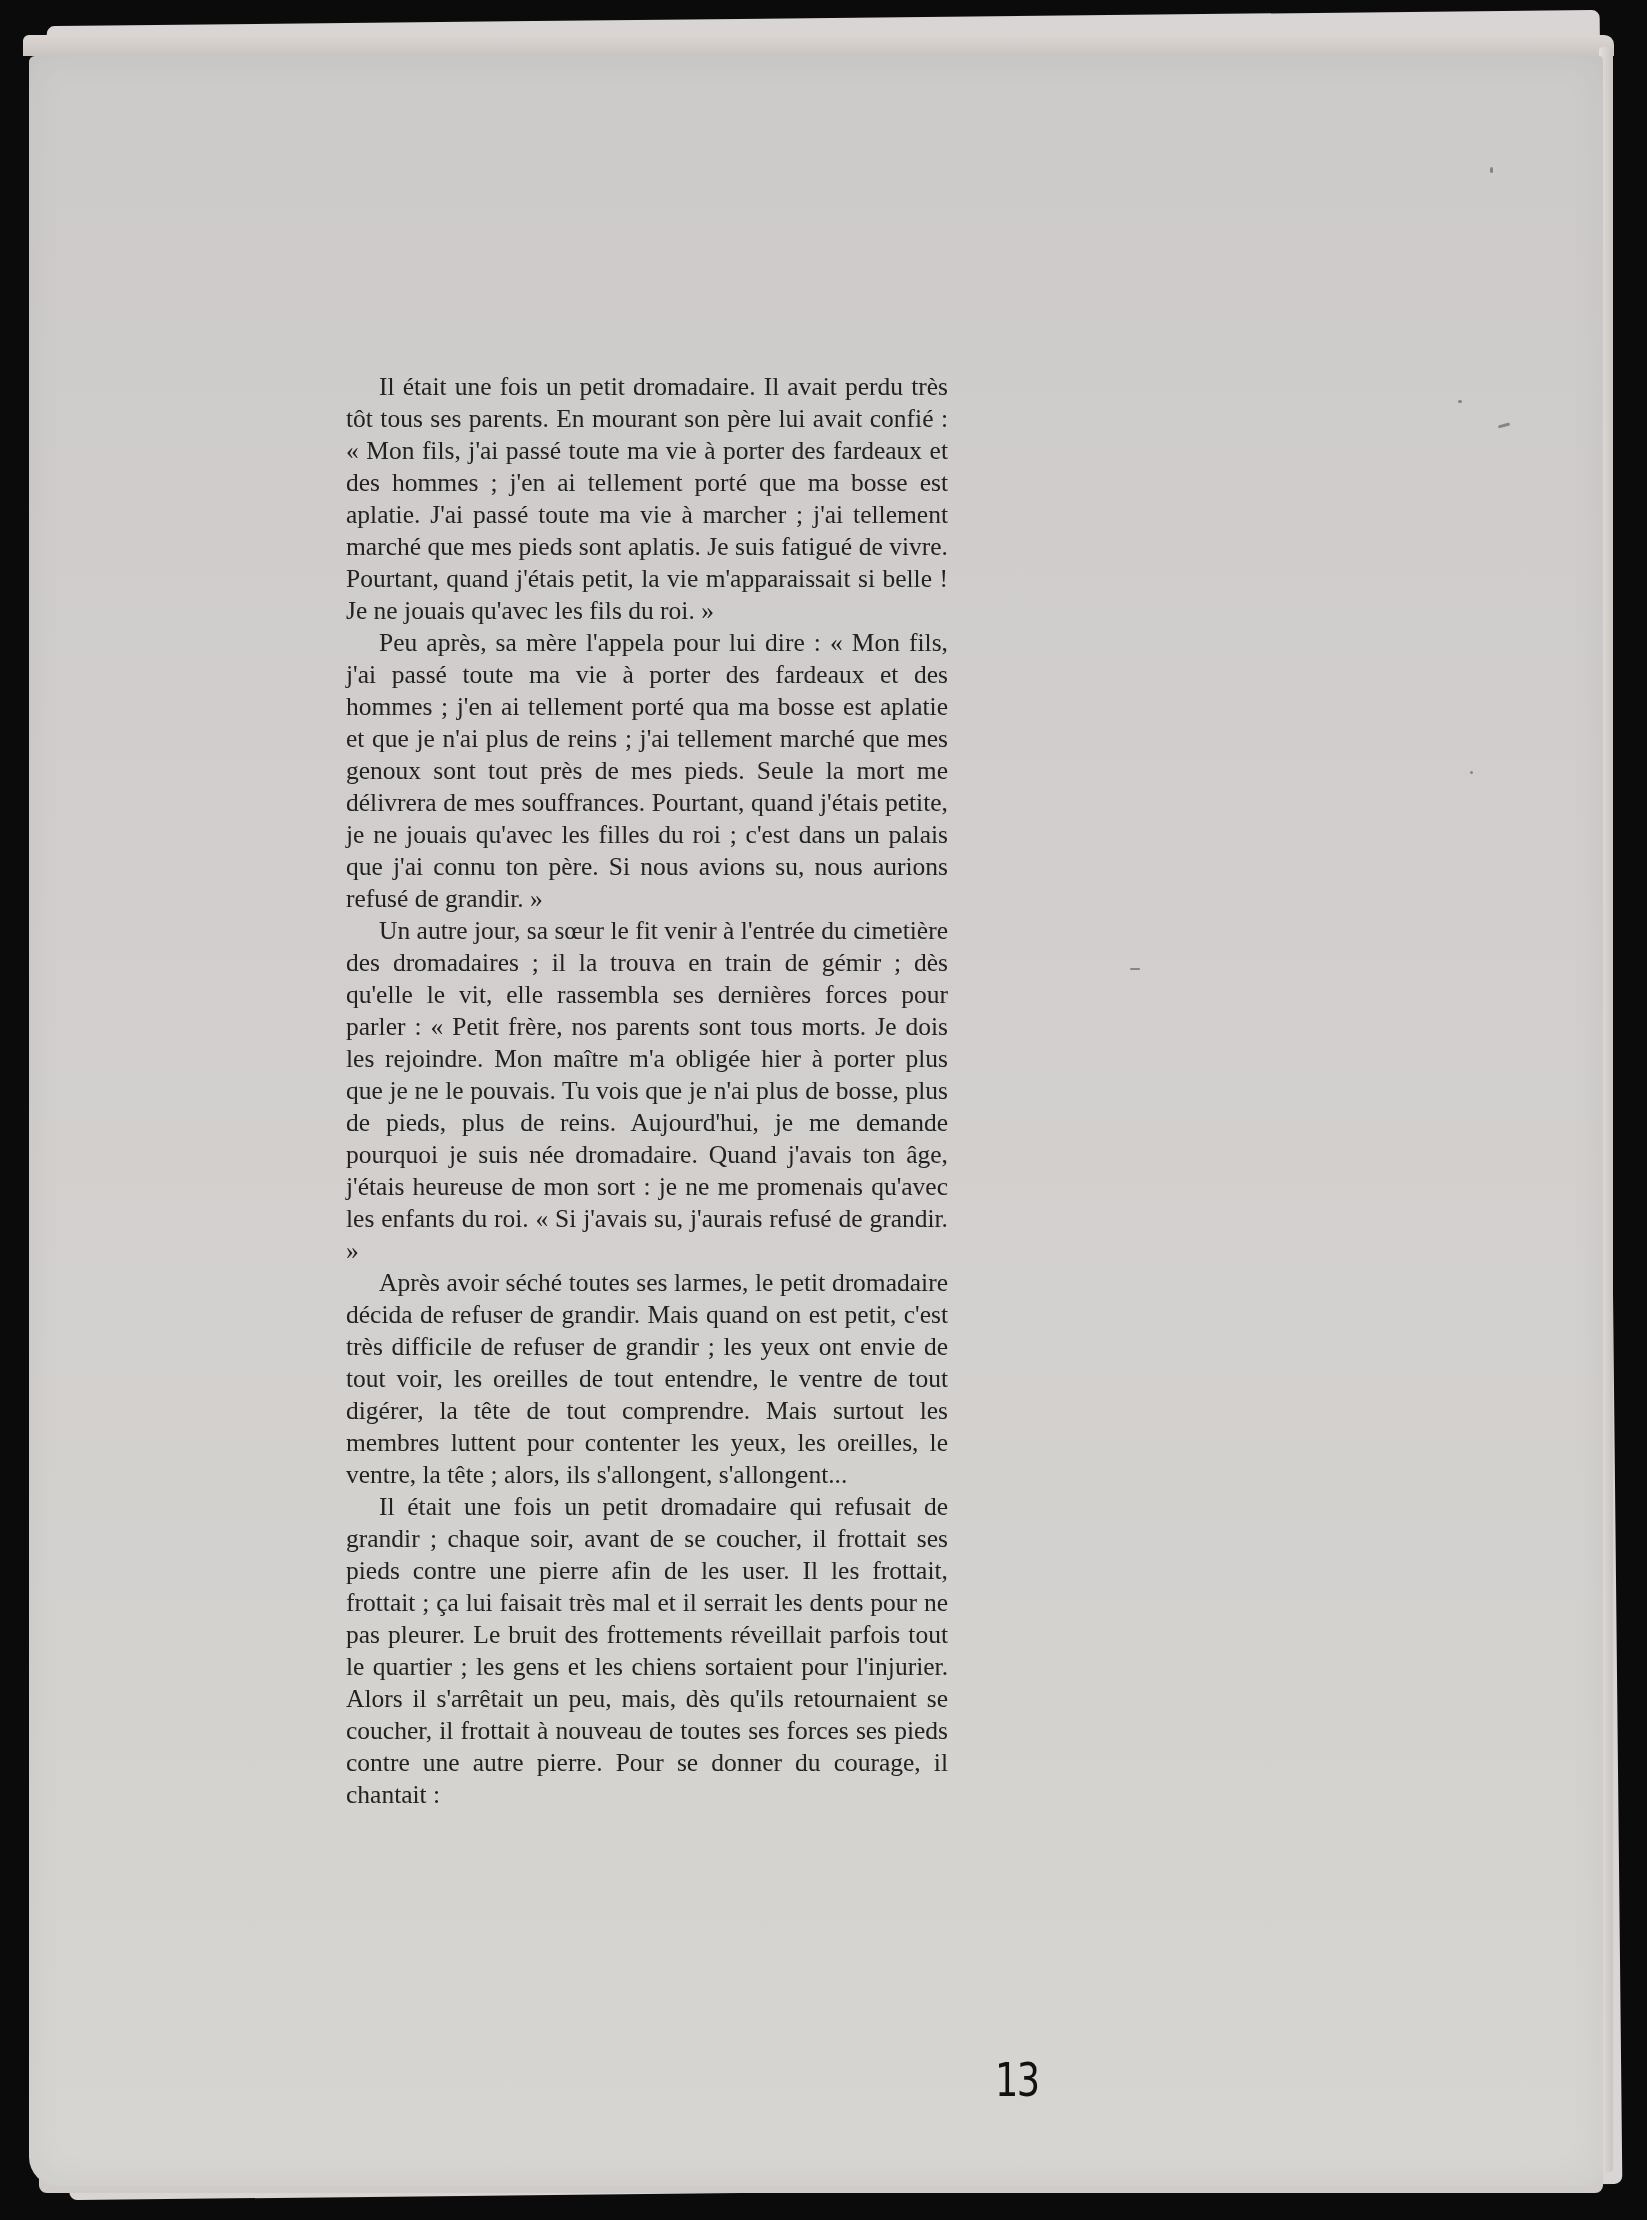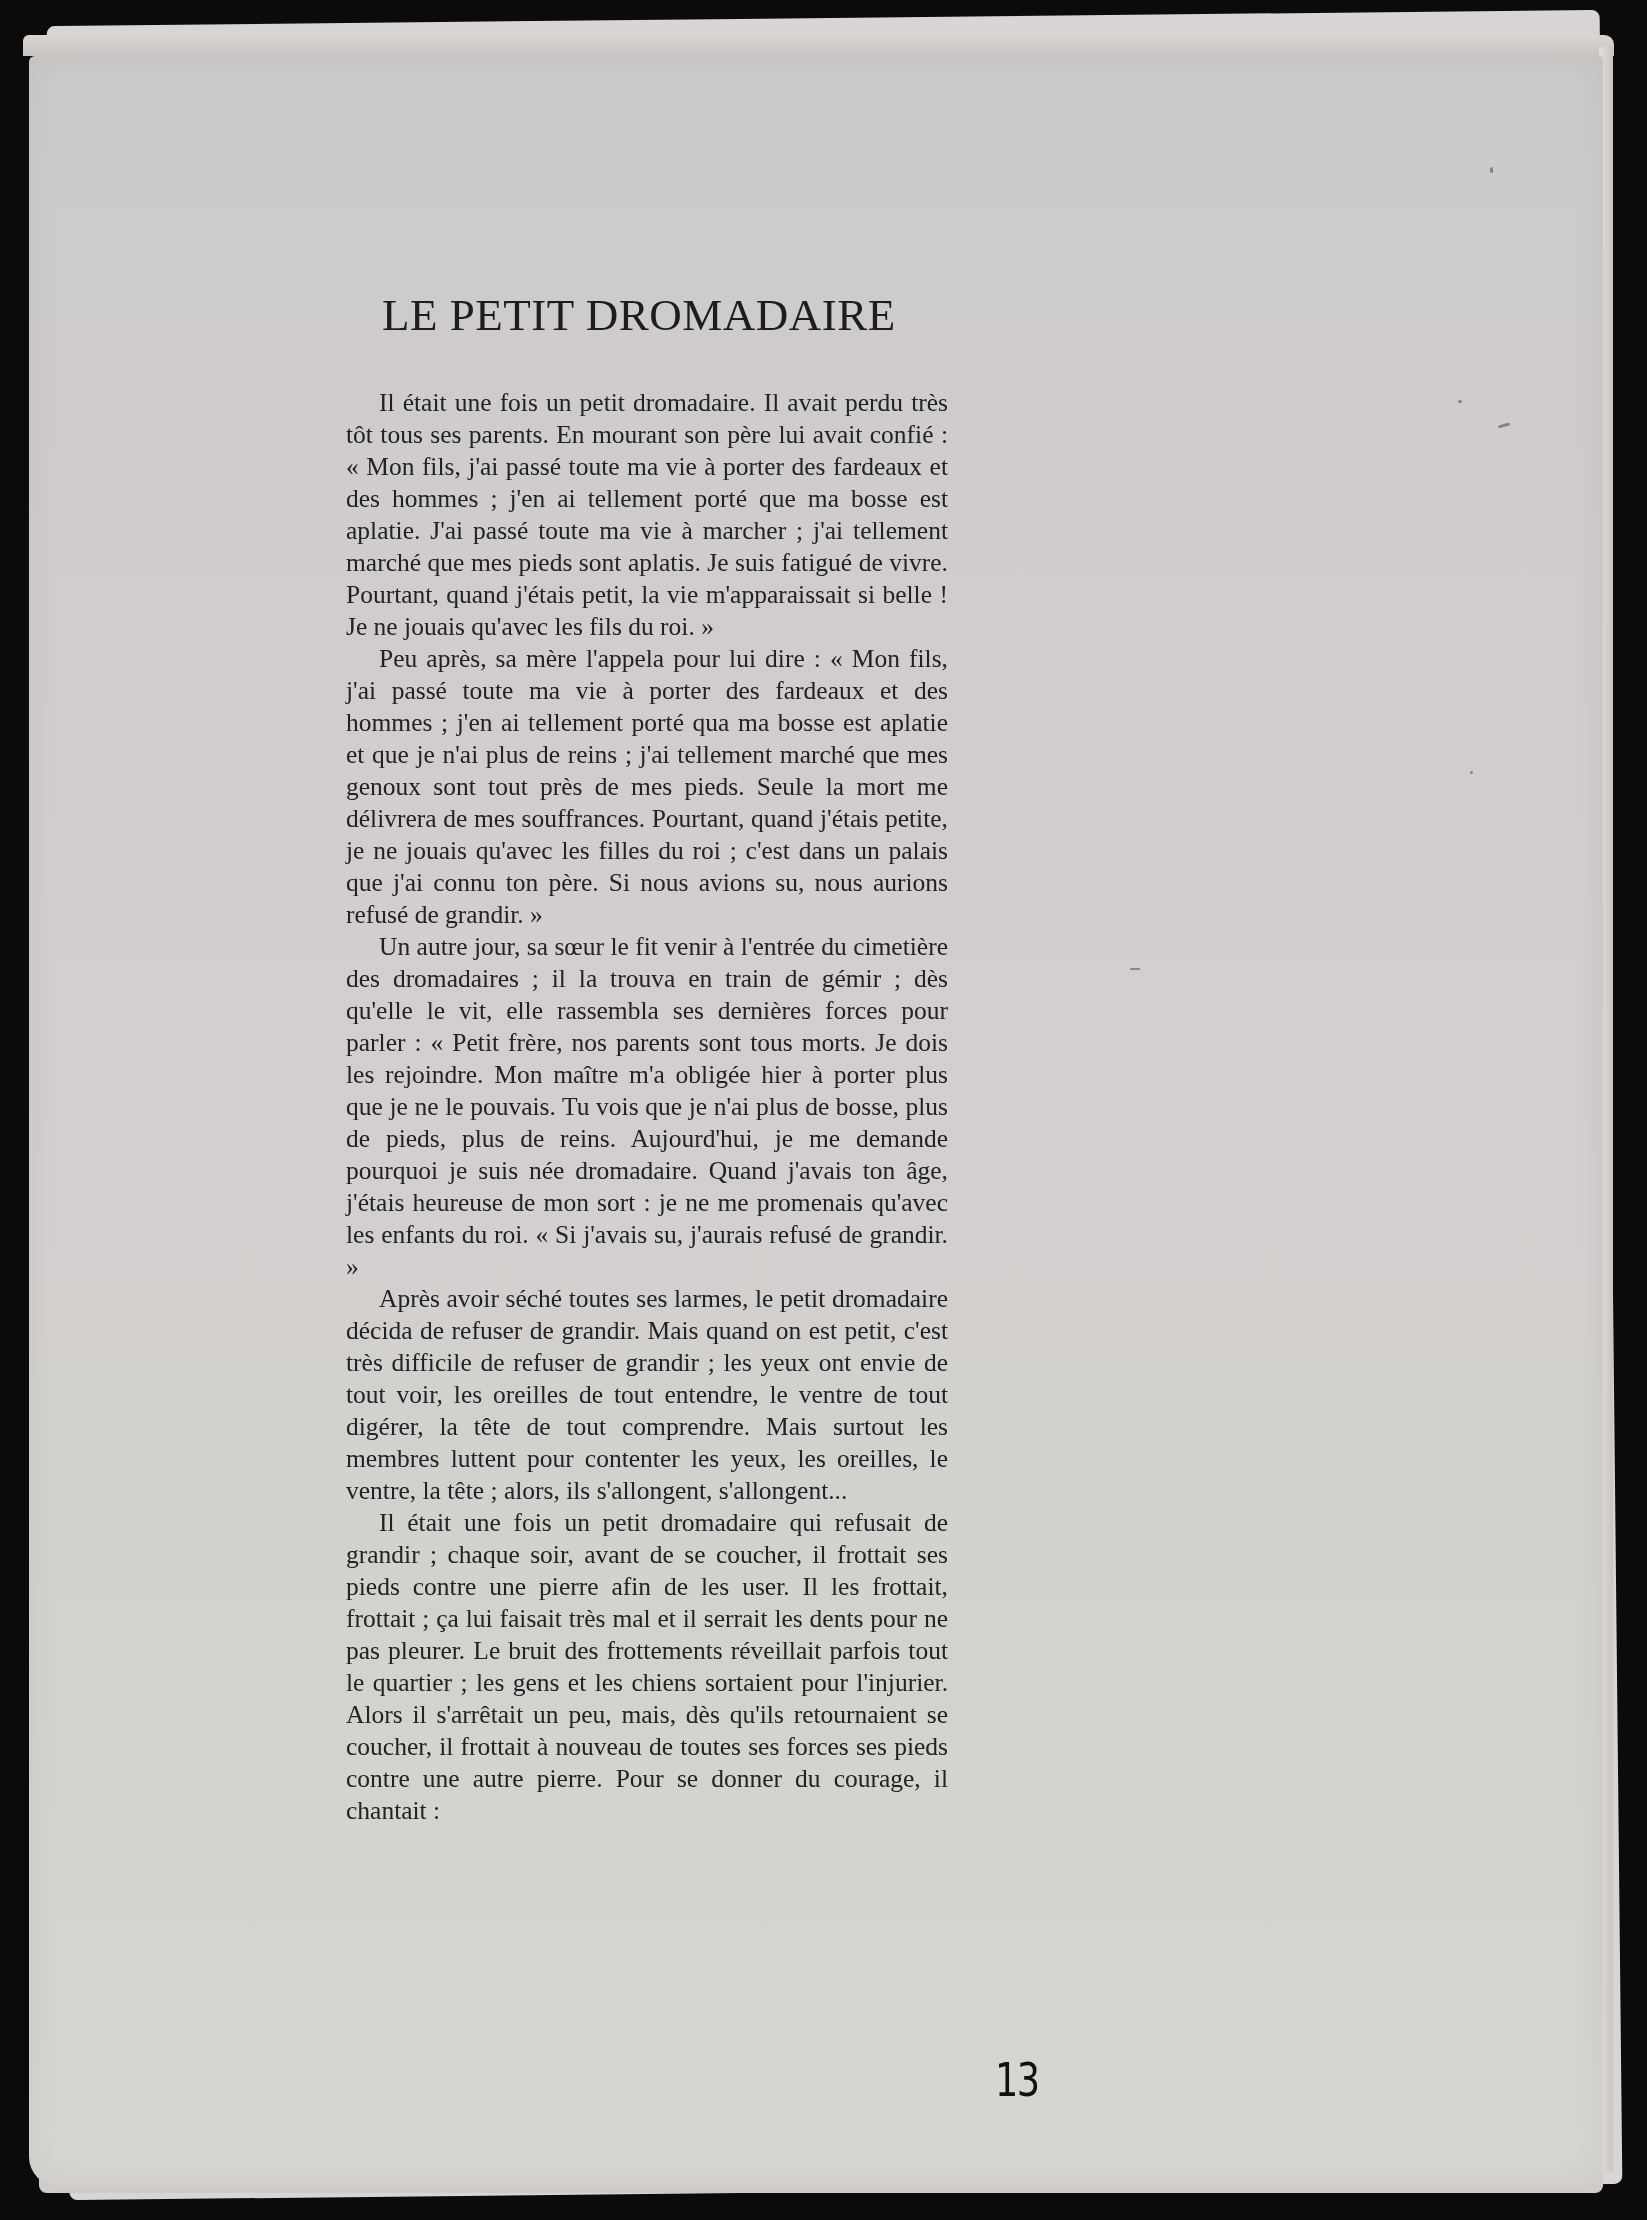--- a/index.html
+++ b/index.html
@@ -65,21 +65,21 @@
       font-family: "Liberation Serif", "DejaVu Serif", serif;
       font-weight: normal;
       font-size: 45px;
       letter-spacing: 0.5px;
       color: #1d1d1d;
       white-space: nowrap;
     }
     .body-text {
       position: absolute;
       left: 346px;
-      top: 387px;
+      top: 371px;
       width: 602px;
       font-family: "Liberation Serif", "DejaVu Serif", serif;
       font-size: 25.5px;
       line-height: 32px;
       color: #222;
       text-align: justify;
     }
     .body-text p {
       margin: 0;
       text-indent: 33px;
@@ -106,21 +106,20 @@
 <body>
 
 <div class="stage">
   <div class="sheet-back-1"></div>
   <div class="sheet-back-2"></div>
   <div class="sheet-top-strip"></div>
   <div class="sheet-edge-right"></div>
 
   <div class="page"></div>
 
-  <h1 class="title">LE PETIT DROMADAIRE</h1>
 
   <div class="body-text">
     <p>Il était une fois un petit dromadaire. Il avait perdu très tôt tous ses parents. En mourant son père lui avait confié : « Mon fils, j'ai passé toute ma vie à porter des fardeaux et des hommes ; j'en ai tellement porté que ma bosse est aplatie. J'ai passé toute ma vie à marcher ; j'ai tellement marché que mes pieds sont aplatis. Je suis fatigué de vivre. Pourtant, quand j'étais petit, la vie m'apparaissait si belle ! Je ne jouais qu'avec les fils du roi. »</p>
     <p>Peu après, sa mère l'appela pour lui dire : « Mon fils, j'ai passé toute ma vie à porter des fardeaux et des hommes ; j'en ai tellement porté qua ma bosse est aplatie et que je n'ai plus de reins ; j'ai tellement marché que mes genoux sont tout près de mes pieds. Seule la mort me délivrera de mes souffrances. Pourtant, quand j'étais petite, je ne jouais qu'avec les filles du roi ; c'est dans un palais que j'ai connu ton père. Si nous avions su, nous aurions refusé de grandir. »</p>
     <p>Un autre jour, sa sœur le fit venir à l'entrée du cimetière des dromadaires ; il la trouva en train de gémir ; dès qu'elle le vit, elle rassembla ses dernières forces pour parler : « Petit frère, nos parents sont tous morts. Je dois les rejoindre. Mon maître m'a obligée hier à porter plus que je ne le pouvais. Tu vois que je n'ai plus de bosse, plus de pieds, plus de reins. Aujourd'hui, je me demande pourquoi je suis née dromadaire. Quand j'avais ton âge, j'étais heureuse de mon sort : je ne me promenais qu'avec les enfants du roi. « Si j'avais su, j'aurais refusé de grandir. »</p>
     <p>Après avoir séché toutes ses larmes, le petit dromadaire décida de refuser de grandir. Mais quand on est petit, c'est très difficile de refuser de grandir ; les yeux ont envie de tout voir, les oreilles de tout entendre, le ventre de tout digérer, la tête de tout comprendre. Mais surtout les membres luttent pour contenter les yeux, les oreilles, le ventre, la tête ; alors, ils s'allongent, s'allongent...</p>
     <p>Il était une fois un petit dromadaire qui refusait de grandir ; chaque soir, avant de se coucher, il frottait ses pieds contre une pierre afin de les user. Il les frottait, frottait ; ça lui faisait très mal et il serrait les dents pour ne pas pleurer. Le bruit des frottements réveillait parfois tout le quartier ; les gens et les chiens sortaient pour l'injurier. Alors il s'arrêtait un peu, mais, dès qu'ils retournaient se coucher, il frottait à nouveau de toutes ses forces ses pieds contre une autre pierre. Pour se donner du courage, il chantait :</p>
   </div>
 
   <div class="page-number">13</div>

